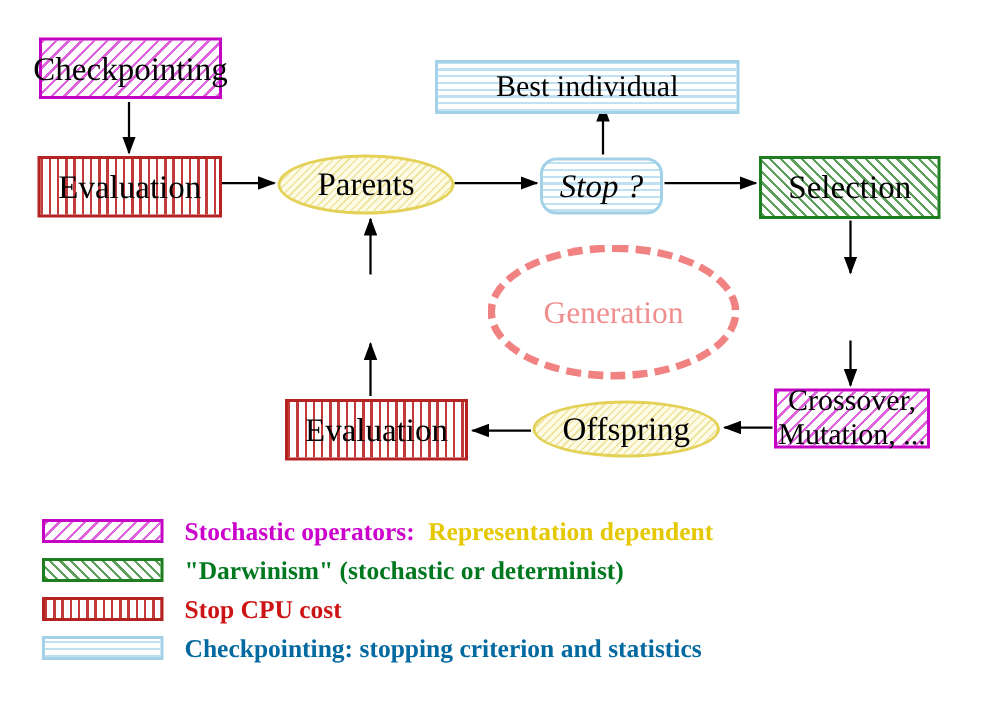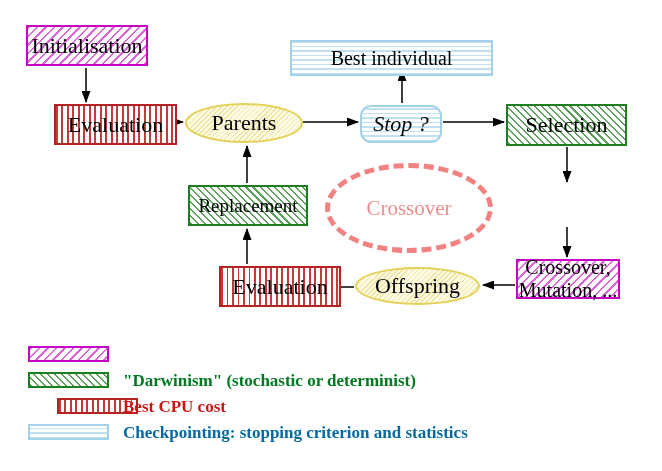--- a/index.html
+++ b/index.html
@@ -28,21 +28,20 @@
     border: 2px solid #c503c5;
     background: repeating-linear-gradient(135deg, #df63df 0, #df63df 1.6px, rgba(0,0,0,0) 1.6px, rgba(0,0,0,0) 6px) #fff;
   }
   .hatch-green {
     border: 2px solid #1e7d1e;
     background: repeating-linear-gradient(45deg, #5ca05c 0, #5ca05c 1.5px, rgba(0,0,0,0) 1.5px, rgba(0,0,0,0) 5px) #fff;
   }
   .stripe-red {
     border: 2px solid #b42222;
     background: repeating-linear-gradient(90deg, #c33a3a 0, #c33a3a 1.6px, rgba(0,0,0,0) 1.6px, rgba(0,0,0,0) 5.5px) #fff;
-    margin-left: 29px;
   }
   .stripe-cyan {
     border: 2px solid #a3d2e8;
     background: repeating-linear-gradient(0deg, #bfe1f1 0, #bfe1f1 1.5px, rgba(0,0,0,0) 1.5px, rgba(0,0,0,0) 4.5px) #fff;
   }
   .ellipse-yellow {
     border: 2px solid #e4d158;
     border-radius: 50%;
     background: repeating-linear-gradient(135deg, #f0e59e 0, #f0e59e 1.1px, rgba(0,0,0,0) 1.1px, rgba(0,0,0,0) 3.6px) #fdfae6;
   }
@@ -109,37 +108,39 @@
     <line x1="402" y1="103" x2="402" y2="70" stroke="#000" stroke-width="1.5" marker-end="url(#ah)"></line>
     <line x1="443" y1="122" x2="504" y2="122" stroke="#000" stroke-width="1.5" marker-end="url(#ah)"></line>
     <line x1="567" y1="147" x2="567" y2="182" stroke="#000" stroke-width="1.5" marker-end="url(#ah)"></line>
     <line x1="567" y1="227" x2="567" y2="257" stroke="#000" stroke-width="1.5" marker-end="url(#ah)"></line>
     <line x1="515" y1="285" x2="483" y2="285" stroke="#000" stroke-width="1.5" marker-end="url(#ah)"></line>
     <line x1="354" y1="287" x2="315" y2="287" stroke="#000" stroke-width="1.5" marker-end="url(#ah)"></line>
     <line x1="247" y1="264" x2="247" y2="229" stroke="#000" stroke-width="1.5" marker-end="url(#ah)"></line>
     <line x1="247" y1="183" x2="247" y2="146" stroke="#000" stroke-width="1.5" marker-end="url(#ah)"></line>
   </svg>
 
-  <div class="node hatch-magenta" id="initialisation">Initialisation</div>
+  <div class="node hatch-magenta" id="initialisation">Checkpointing</div>
   <div class="node stripe-red" id="evaluation-top">Evaluation</div>
   <div class="node ellipse-yellow" id="parents">Parents</div>
   <div class="node stripe-cyan" id="best-individual">Best individual</div>
   <div class="node stripe-cyan" id="stop">Stop ?</div>
   <div class="node hatch-green" id="selection">Selection</div>
   <div class="node hatch-magenta" id="crossover">
     <div>Crossover,</div>
     <div>Mutation, ...</div>
   </div>
   <div class="node ellipse-yellow" id="offspring">Offspring</div>
   <div class="node stripe-red" id="evaluation-bot">Evaluation</div>
-  <div class="node hatch-green" id="replacement">Replacement</div>
-  <div class="node" id="generation">Crossover</div>
+  <div class="node" id="generation">Generation</div>
 
   <div class="swatch hatch-magenta" id="swatch-magenta"></div>
   <div class="swatch hatch-green" id="swatch-green"></div>
   <div class="swatch stripe-red" id="swatch-red"></div>
   <div class="swatch stripe-cyan" id="swatch-cyan"></div>
 
+  <div class="legend-text" id="legend-line-1">
+    <span>Stochastic operators:</span><span class="second">Representation dependent</span>
+  </div>
   <div class="legend-text" id="legend-line-2">"Darwinism" (stochastic or determinist)</div>
-  <div class="legend-text" id="legend-line-3">Best CPU cost</div>
+  <div class="legend-text" id="legend-line-3">Stop CPU cost</div>
   <div class="legend-text" id="legend-line-4">Checkpointing: stopping criterion and statistics</div>
 
 </div>
 
 </body></html>

